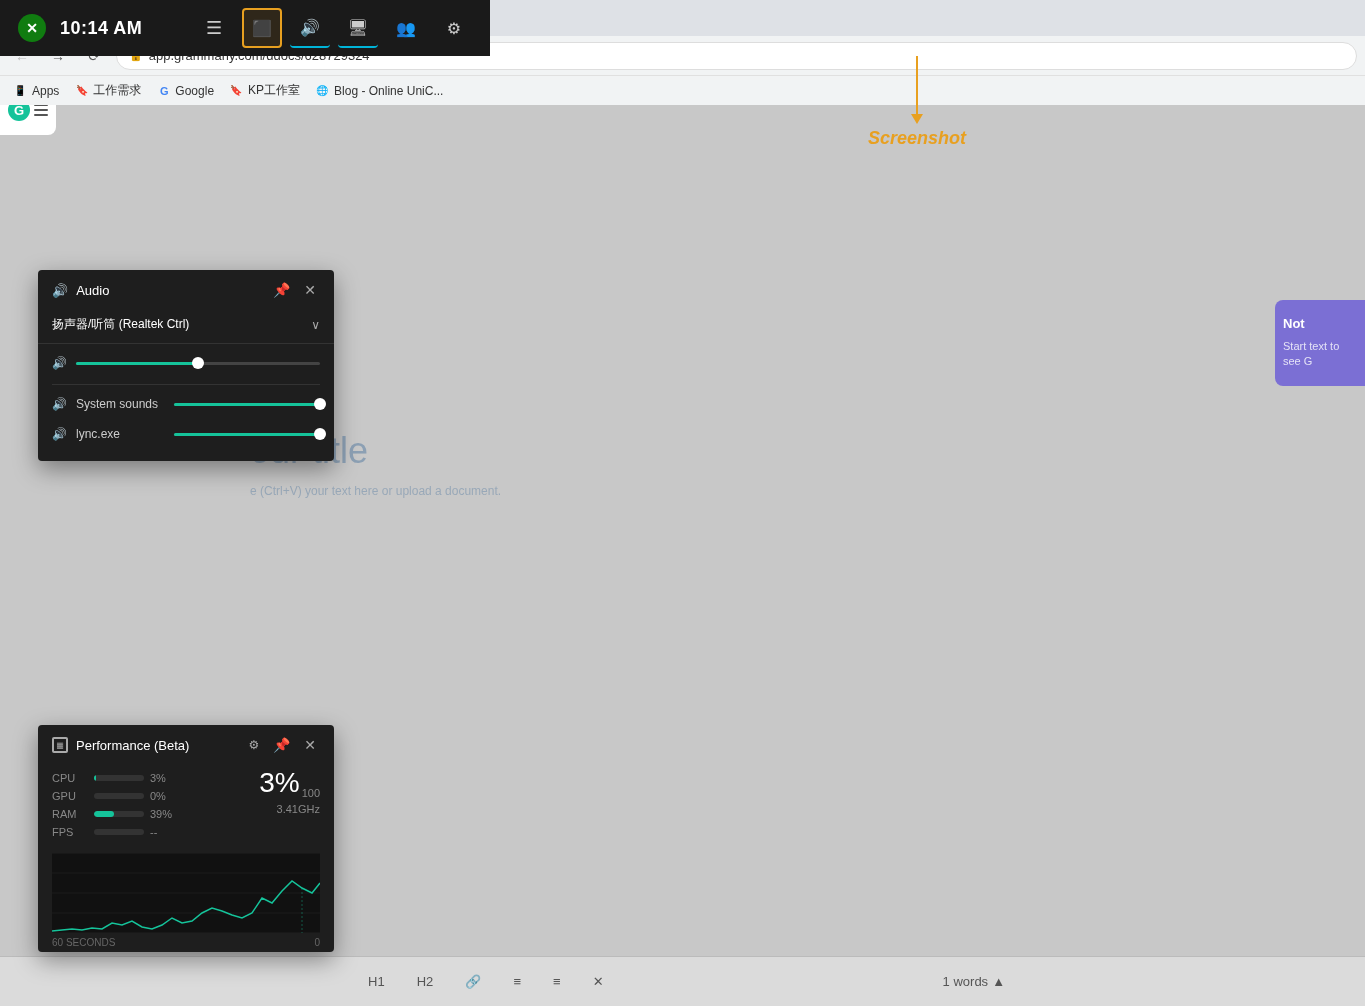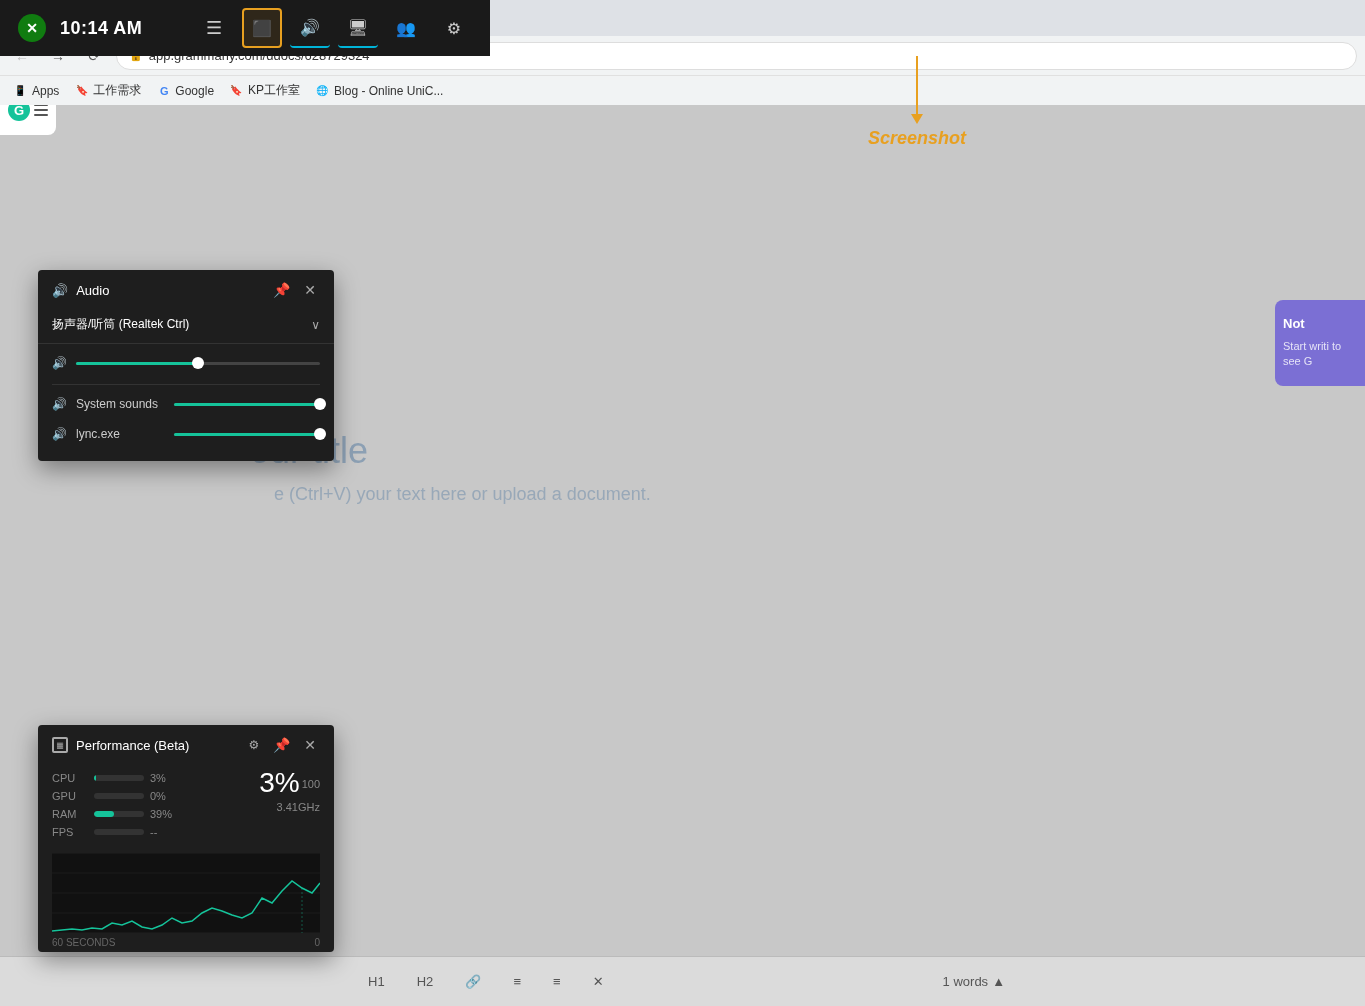--- a/index.html
+++ b/index.html
@@ -280,23 +280,22 @@
       right: 0;
       z-index: 5;
     }
     .doc-title {
       font-size: 36px;
       color: rgba(80,120,160,0.5);
       font-weight: 400;
       margin-bottom: 12px;
     }
     .doc-body {
-      font-size: 18px;
+      font-size: 12px;
       color: rgba(80,120,160,0.4);
-      margin-left: 24px;
     }
 
     
     .right-panel {
       position: absolute;
       top: 300px;
       right: 0;
       width: 90px;
       background: #7b6fd4;
       border-radius: 8px 0 0 8px;
@@ -658,21 +657,21 @@
   <div class="doc-title">
     <span>our title</span>
   </div>
   <div class="doc-body">
     <span>e (Ctrl+V) your text here or upload a document.</span>
   </div>
 </div>
 
 <div class="right-panel">
   <div class="right-panel-title">Not</div>
-  <div class="right-panel-text">Start writi to see G</div>
+  <div class="right-panel-text">Start text to see G</div>
 </div>
 
 <div class="bottom-toolbar">
   <button class="toolbar-btn">H1</button>
   <button class="toolbar-btn">H2</button>
   <button class="toolbar-btn">🔗</button>
   <button class="toolbar-btn">≡</button>
   <button class="toolbar-btn">≡</button>
   <button class="toolbar-btn">✕</button>
   <div class="word-count">
@@ -776,21 +775,21 @@
         <div class="perf-stat-bar-bg">
           <div class="perf-stat-bar" style="width:0%;"></div>
         </div>
         <span class="perf-stat-value">--</span>
       </div>
     </div>
 
     <div class="perf-main-stat" style="margin-left:16px; min-width:80px;">
       <div style="display:flex; align-items:flex-start; gap:2px;">
         <span class="perf-big-number">3%</span>
-        <span class="perf-max-label" style="margin-top:9px;">100</span>
+        <span class="perf-max-label" style="margin-top:18px;">100</span>
       </div>
       <span class="perf-sub-label">3.41GHz</span>
     </div>
   </div>
 
   <div class="perf-chart-area" style="margin: 0 14px; height: 80px;">
     <svg class="perf-chart" viewBox="0 0 268 80" preserveAspectRatio="none">
 
       <rect width="268" height="80" fill="#111"></rect>
 

